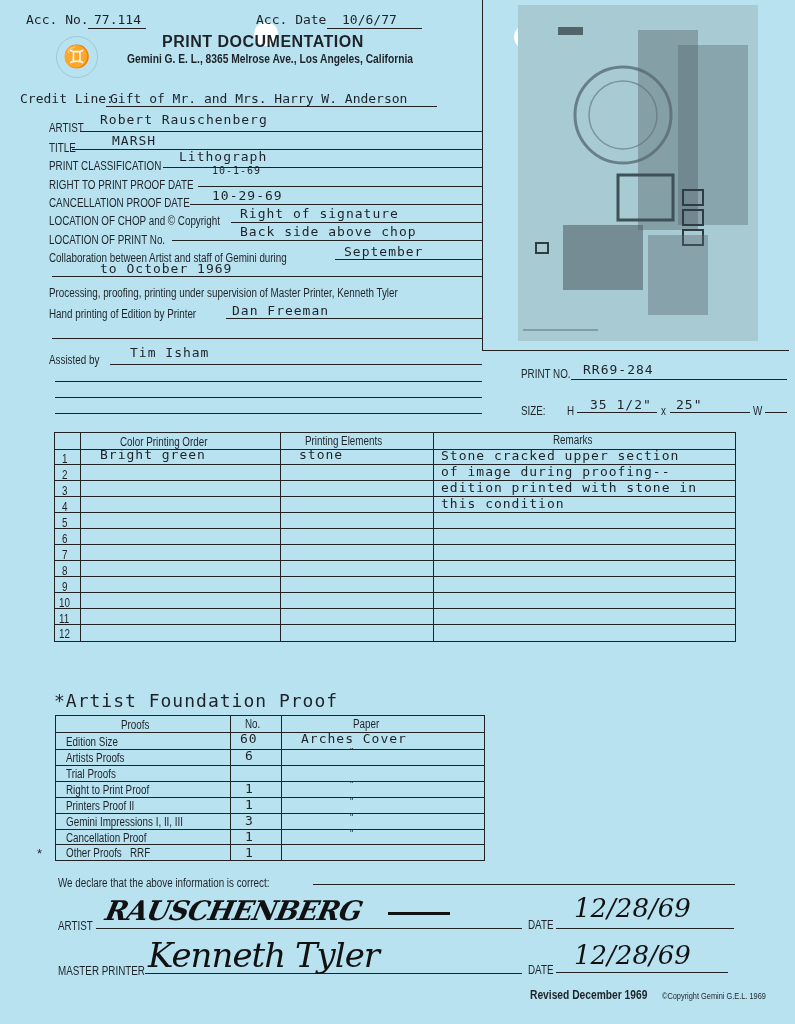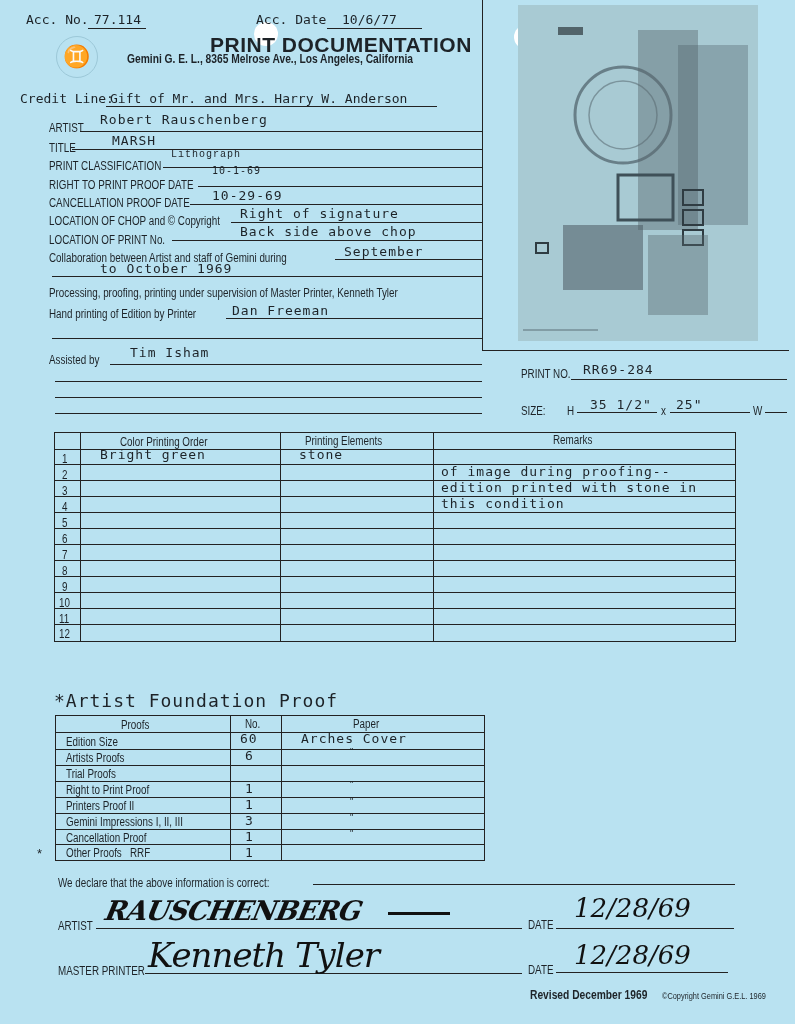--- a/index.html
+++ b/index.html
@@ -26,21 +26,21 @@
 <div class="abs type" style="left:26px;top:12px;font-size:13px;letter-spacing:0;">Acc. No.</div>
 <div class="abs type" style="left:94px;top:12px;font-size:13px;letter-spacing:0;">77.114</div>
 <div class="line" style="left:88px;top:28px;width:58px;"></div>
 <div class="abs type" style="left:256px;top:12px;font-size:13px;letter-spacing:0;">Acc. Date</div>
 <div class="abs type" style="left:342px;top:12px;font-size:13px;letter-spacing:0;">10/6/77</div>
 <div class="line" style="left:327px;top:28px;width:95px;"></div>
 
 <div class="abs" style="left:56px;top:36px;width:40px;height:40px;border:1.5px solid #9cc8d8;border-radius:50%;color:#9cc8d8;font-size:22px;text-align:center;line-height:40px;">
   <span>♊</span>
 </div>
-<div class="abs" style="left:162px;top:33px;font-size:21px;font-weight:bold;letter-spacing:.5px;margin-left:48px;">PRINT DOCUMENTATION</div>
+<div class="abs" style="left:162px;top:33px;font-size:16px;font-weight:bold;letter-spacing:.5px;">PRINT DOCUMENTATION</div>
 <div class="abs cond" style="left:127px;top:52px;font-size:12.5px;font-weight:bold;">Gemini G. E. L., 8365 Melrose Ave., Los Angeles, California</div>
 
 <div class="abs type" style="left:20px;top:91px;font-size:13px;letter-spacing:0;">Credit Line:</div>
 <div class="abs type" style="left:110px;top:91px;font-size:13px;letter-spacing:0;">Gift of Mr. and Mrs. Harry W. Anderson</div>
 <div class="line" style="left:106px;top:106px;width:331px;"></div>
 
 <div class="abs" style="left:482px;top:0;width:306px;height:350px;border-left:1.5px solid #222;border-bottom:1.5px solid #222;"></div>
 <div class="abs" style="left:518px;top:5px;width:240px;height:336px;background:#a9ccd4;overflow:hidden;">
   <svg width="240" height="336" viewBox="0 0 240 336">
     <rect x="0" y="0" width="240" height="336" fill="#a8cad3"></rect>
@@ -62,21 +62,21 @@
 
 <div class="abs cond lbl" style="left:49px;top:121px;">ARTIST</div>
 <div class="abs type" style="left:100px;top:112px;font-size:13px;">Robert Rauschenberg</div>
 <div class="line" style="left:80px;top:131px;width:402px;"></div>
 
 <div class="abs cond lbl" style="left:49px;top:141px;">TITLE</div>
 <div class="abs type" style="left:100px;top:133px;font-size:13px;padding-left:12px;">MARSH</div>
 <div class="line" style="left:72px;top:149px;width:410px;"></div>
 
 <div class="abs cond lbl" style="left:49px;top:159px;">PRINT CLASSIFICATION</div>
-<div class="abs type" style="left:171px;top:149px;font-size:10px;font-family:Liberation Mono, monospace;">Lithograph</div>
+<div class="abs type" style="left:179px;top:149px;font-size:13px;">Lithograph</div>
 <div class="line" style="left:163px;top:167px;width:319px;"></div>
 
 <div class="abs cond lbl" style="left:49px;top:178px;">RIGHT TO PRINT PROOF DATE</div>
 <div class="abs type" style="left:212px;top:165px;font-size:10px;">10-1-69</div>
 <div class="line" style="left:198px;top:186px;width:284px;"></div>
 
 <div class="abs cond lbl" style="left:49px;top:196px;">CANCELLATION PROOF DATE</div>
 <div class="abs type" style="left:212px;top:188px;font-size:13px;">10-29-69</div>
 <div class="line" style="left:190px;top:204px;width:292px;"></div>
 
@@ -152,20 +152,21 @@
   <div class="cell cond" style="left:7px;top:115px;font-size:12px;">7</div>
   <div class="cell cond" style="left:7px;top:131px;font-size:12px;">8</div>
   <div class="cell cond" style="left:7px;top:147px;font-size:12px;">9</div>
   <div class="cell cond" style="left:4px;top:163px;font-size:12px;">10</div>
   <div class="cell cond" style="left:4px;top:179px;font-size:12px;">11</div>
   <div class="cell cond" style="left:4px;top:194px;font-size:12px;">12</div>
 
   <div class="cell type" style="left:45px;top:14px;font-size:13px;">Bright green</div>
   <div class="cell type" style="left:244px;top:14px;font-size:13px;">stone</div>
 
+  <div class="cell type" style="left:386px;top:15px;font-size:13px;">Stone cracked upper section</div>
   <div class="cell type" style="left:386px;top:47px;font-size:13px;">edition printed with stone in</div>
   <div class="cell type" style="left:386px;top:31px;font-size:13px;">of image during proofing--</div>
   <div class="cell type" style="left:386px;top:63px;font-size:13px;">this condition</div>
 </div>
 
 <div class="abs type" style="left:54px;top:690px;font-size:18px;">*Artist Foundation Proof</div>
 
 <div class="tbl" style="left:55px;top:715px;width:428px;height:144px;">
   <div class="vl" style="left:174px;"></div>
   <div class="vl" style="left:225px;"></div>

